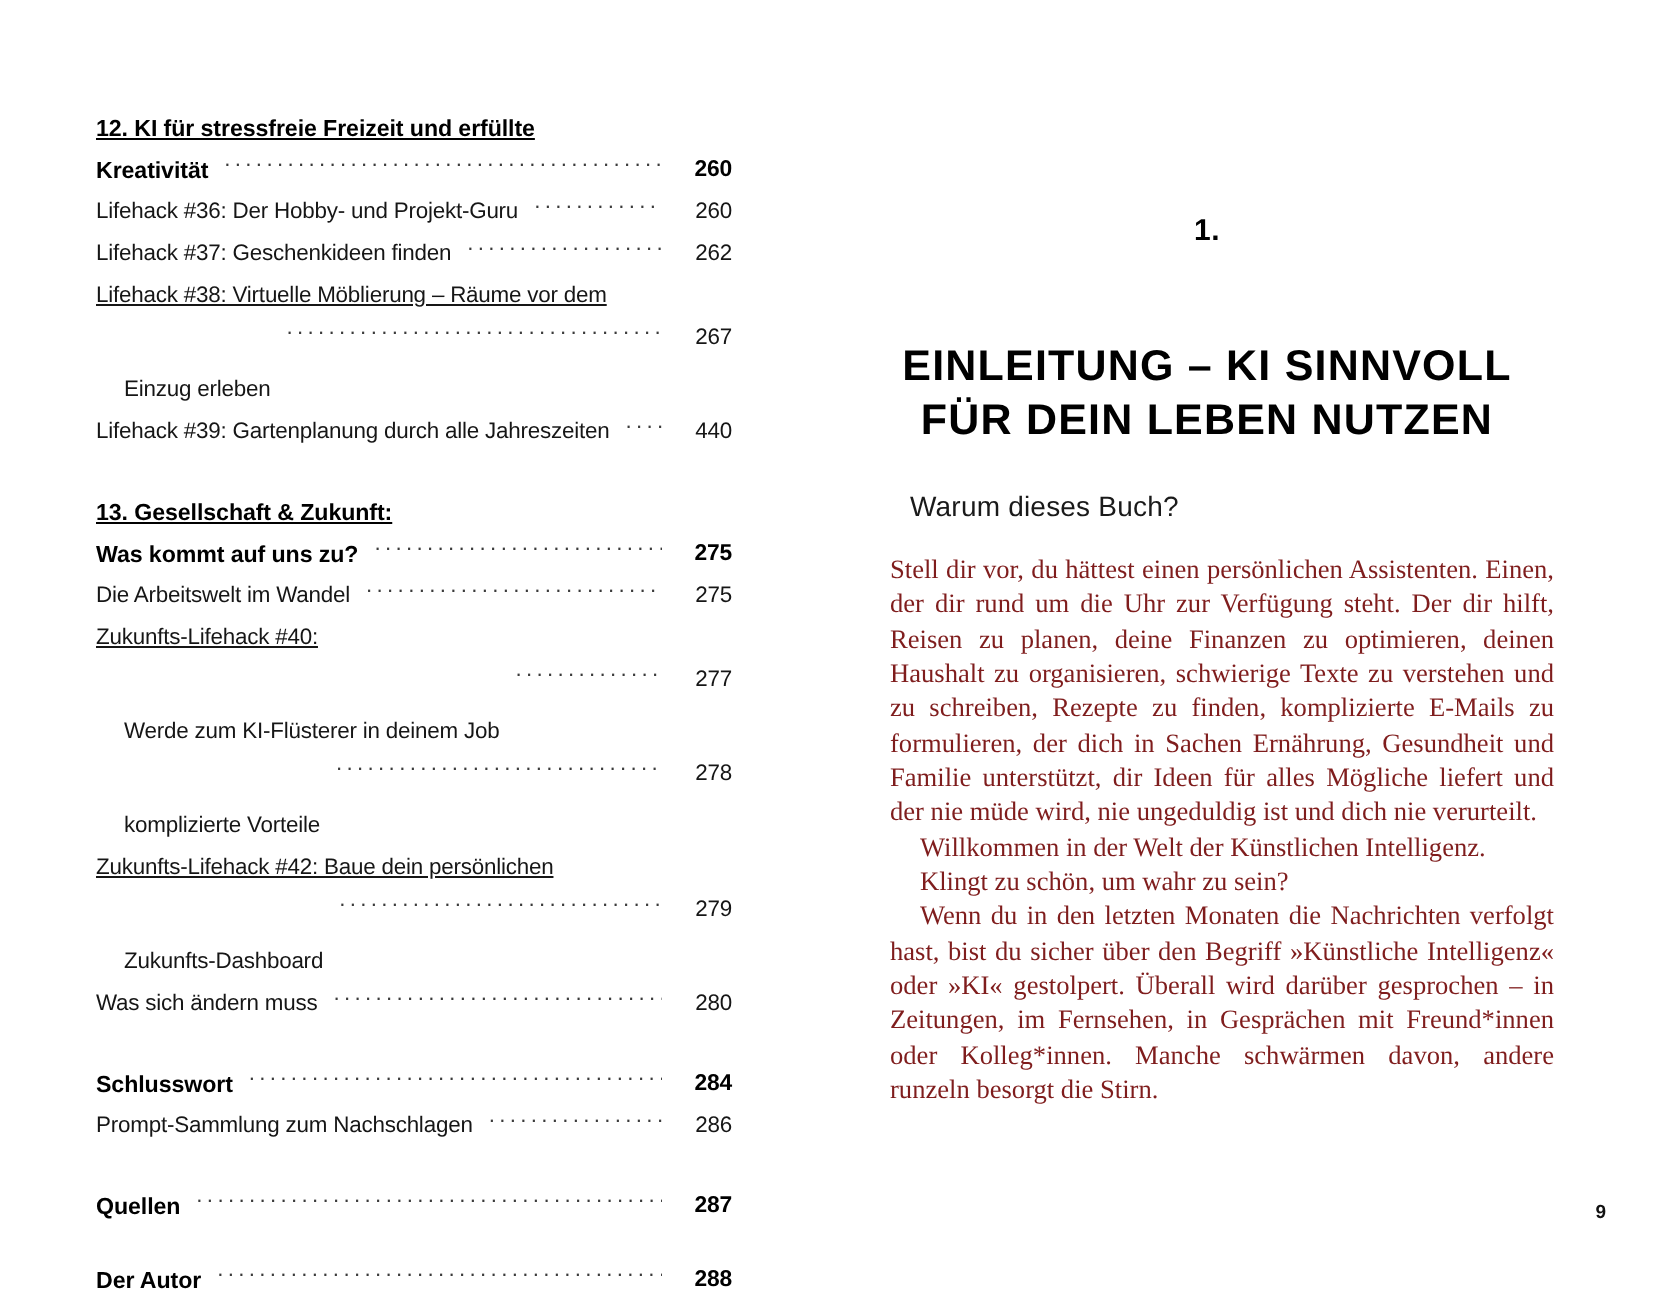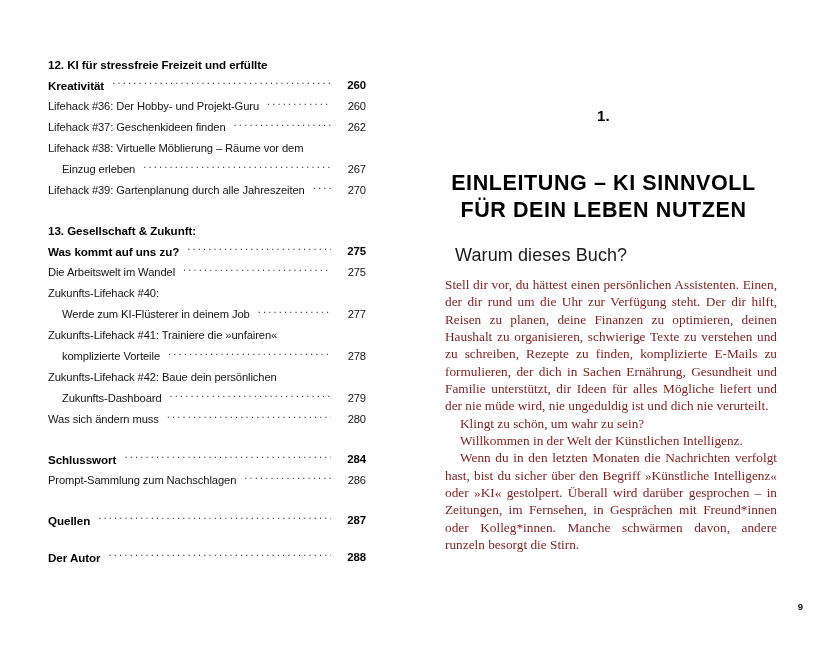--- a/index.html
+++ b/index.html
@@ -61,22 +61,23 @@
     letter-spacing: -0.1px;
     color: #161616;
   }
   .toc-textwrap {
     white-space: pre;
     font-size: 11.2px;
     letter-spacing: -0.1px;
     color: #161616;
     line-height: 21px;
     display: block;
-  }
-  .indent { padding-left: 14px; }
+    text-decoration: underline;
+  }
+  .indent { padding-left: 14px; margin-top: 26px; }
 
   .leader {
     flex: 1 1 auto;
     position: relative;
     overflow: hidden;
     height: 13px;
     margin: 0 7px 0 8px;
     min-width: 10px;
   }
   .leader::before {
@@ -142,21 +143,21 @@
     line-height: 27px;
     letter-spacing: 0.6px;
     color: #000000;
     text-transform: uppercase;
     margin-top: 36px;
   }
   .subhead {
     position: absolute;
     left: 39px;
     top: 245px;
-    font-size: 18px;
+    font-size: 14px;
     font-weight: normal;
     letter-spacing: 0.1px;
     color: #1a1a1a;
   }
   .bodytext {
     position: absolute;
     left: 29px;
     top: 276px;
     width: 332px;
     font-family: Liberation Serif, serif;
@@ -219,21 +220,21 @@
             <div class="toc-line">
               <span class="toc-text indent">Einzug erleben</span>
               <span class="leader"></span>
               <span class="toc-page">267</span>
             </div>
           </div>
           <div class="toc-row">
             <div class="toc-line">
               <span class="toc-text">Lifehack #39: Gartenplanung durch alle Jahreszeiten</span>
               <span class="leader"></span>
-              <span class="toc-page">270</span>
+              <span class="toc-page">440</span>
             </div>
           </div>
         </div>
         <div class="block-gap-large"></div>
         <div class="toc-block">
           <div class="toc-row heading">
             <span class="toc-textwrap">13. Gesellschaft &amp; Zukunft:</span>
             <div class="toc-line">
               <span class="toc-text">Was kommt auf uns zu?</span>
               <span class="leader"></span>
@@ -249,21 +250,20 @@
           </div>
           <div class="toc-row">
             <span class="toc-textwrap">Zukunfts-Lifehack #40:</span>
             <div class="toc-line">
               <span class="toc-text indent">Werde zum KI-Flüsterer in deinem Job</span>
               <span class="leader"></span>
               <span class="toc-page">277</span>
             </div>
           </div>
           <div class="toc-row">
-            <span class="toc-textwrap">Zukunfts-Lifehack #41: Trainiere die »unfairen«</span>
             <div class="toc-line">
               <span class="toc-text indent">komplizierte Vorteile</span>
               <span class="leader"></span>
               <span class="toc-page">278</span>
             </div>
           </div>
           <div class="toc-row">
             <span class="toc-textwrap">Zukunfts-Lifehack #42: Baue dein persönlichen</span>
             <div class="toc-line">
               <span class="toc-text indent">Zukunfts-Dashboard</span>
@@ -324,21 +324,21 @@
 
     <div class="chapter-title" id="chapter-title">
         <div>Einleitung – KI sinnvoll</div>
         <div>für dein Leben nutzen</div>
       </div>
 
     <div class="subhead">Warum dieses Buch?</div>
 
     <div class="bodytext" id="bodytext">
         <p>Stell dir vor, du hättest einen persönlichen Assistenten. Einen, der dir rund um die Uhr zur Verfügung steht. Der dir hilft, Reisen zu planen, deine Finanzen zu optimieren, deinen Haushalt zu organisieren, schwierige Texte zu verstehen und zu schreiben, Rezepte zu finden, komplizierte E-Mails zu formulieren, der dich in Sachen Ernährung, Gesundheit und Familie unterstützt, dir Ideen für alles Mögliche liefert und der nie müde wird, nie ungeduldig ist und dich nie verurteilt.</p>
+        <p class="ind">Willkommen in der Welt der Künstlichen Intelligenz.</p>
         <p class="ind">Klingt zu schön, um wahr zu sein?</p>
-        <p class="ind">Willkommen in der Welt der Künstlichen Intelligenz.</p>
         <p class="ind">Wenn du in den letzten Monaten die Nachrichten verfolgt hast, bist du sicher über den Begriff »Künstliche Intelligenz« oder »KI« gestolpert. Überall wird darüber gesprochen – in Zeitungen, im Fernsehen, in Gesprächen mit Freund*innen oder Kolleg*innen. Manche schwärmen davon, andere runzeln besorgt die Stirn.</p>
       </div>
 
     <div class="folio">9</div>
   </div>
 
 </div>
 
 </body></html>

